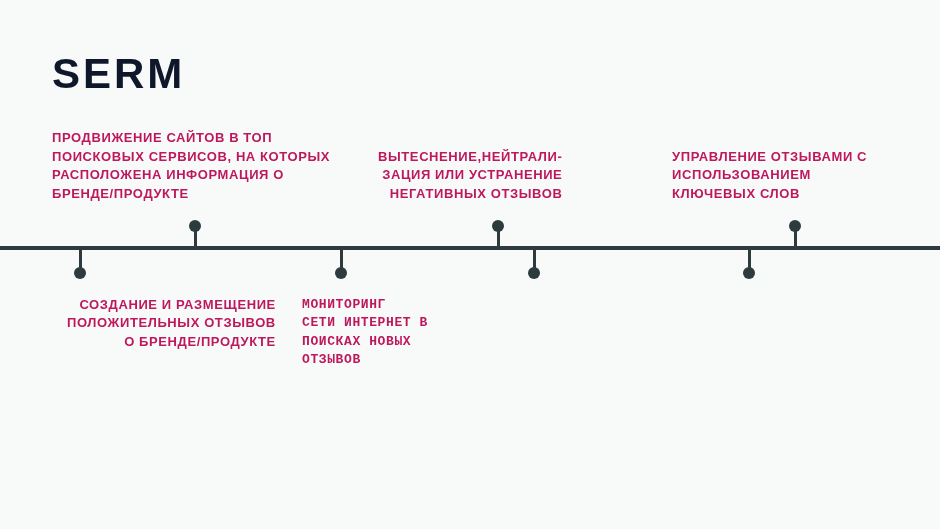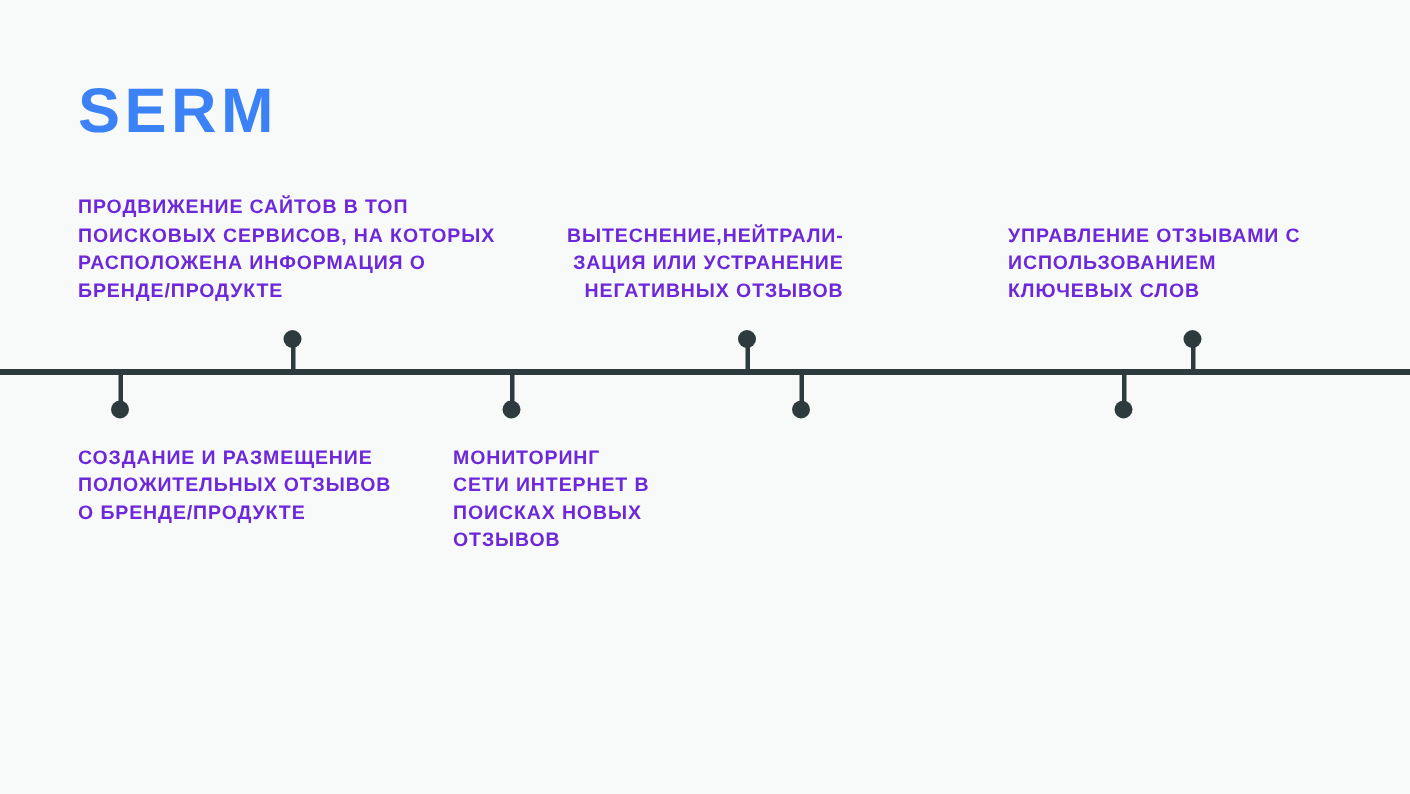--- a/index.html
+++ b/index.html
@@ -14,44 +14,44 @@
     overflow: hidden;
     font-family: "Liberation Sans", sans-serif;
     color: #2d3b3e;
   }
   .big-title {
     position: absolute;
     font-size: 42px;
     line-height: 42px;
     font-weight: 600;
     letter-spacing: 3px;
-    color: #3b82f6;
+    color: #0f172a;
   }
   .title-serm { left: 52px; top: 53px; }
   .title-orm  { left: 52px; top: 428px; }
 
   .item-label {
     position: absolute;
     font-size: 13px;
     line-height: 18.4px;
     font-weight: 600;
     letter-spacing: 0.6px;
     white-space: pre;
-    color: #6d28d9;
+    color: #be185d;
   }
   
   .top-item { bottom: 326px; }
   .top-item-1 { left: 52px; }
   .top-item-2 { left: 378px; text-align: right; }
   .top-item-3 { left: 672px; }
 
   
   .bottom-item { top: 296px; }
-  .bottom-item-1 { left: 52px; }
-  .bottom-item-2 { left: 302px; }
+  .bottom-item-1 { left: 67px; text-align: right; }
+  .bottom-item-2 { left: 302px; font-family: Liberation Mono, monospace; }
   .bottom-item-3 { left: 452px; }
   .bottom-item-4 { left: 668px; }
 
   .timeline-line {
     position: absolute;
     left: 0;
     top: 246px;
     width: 940px;
     height: 4px;
     background: #2d3b3e;

